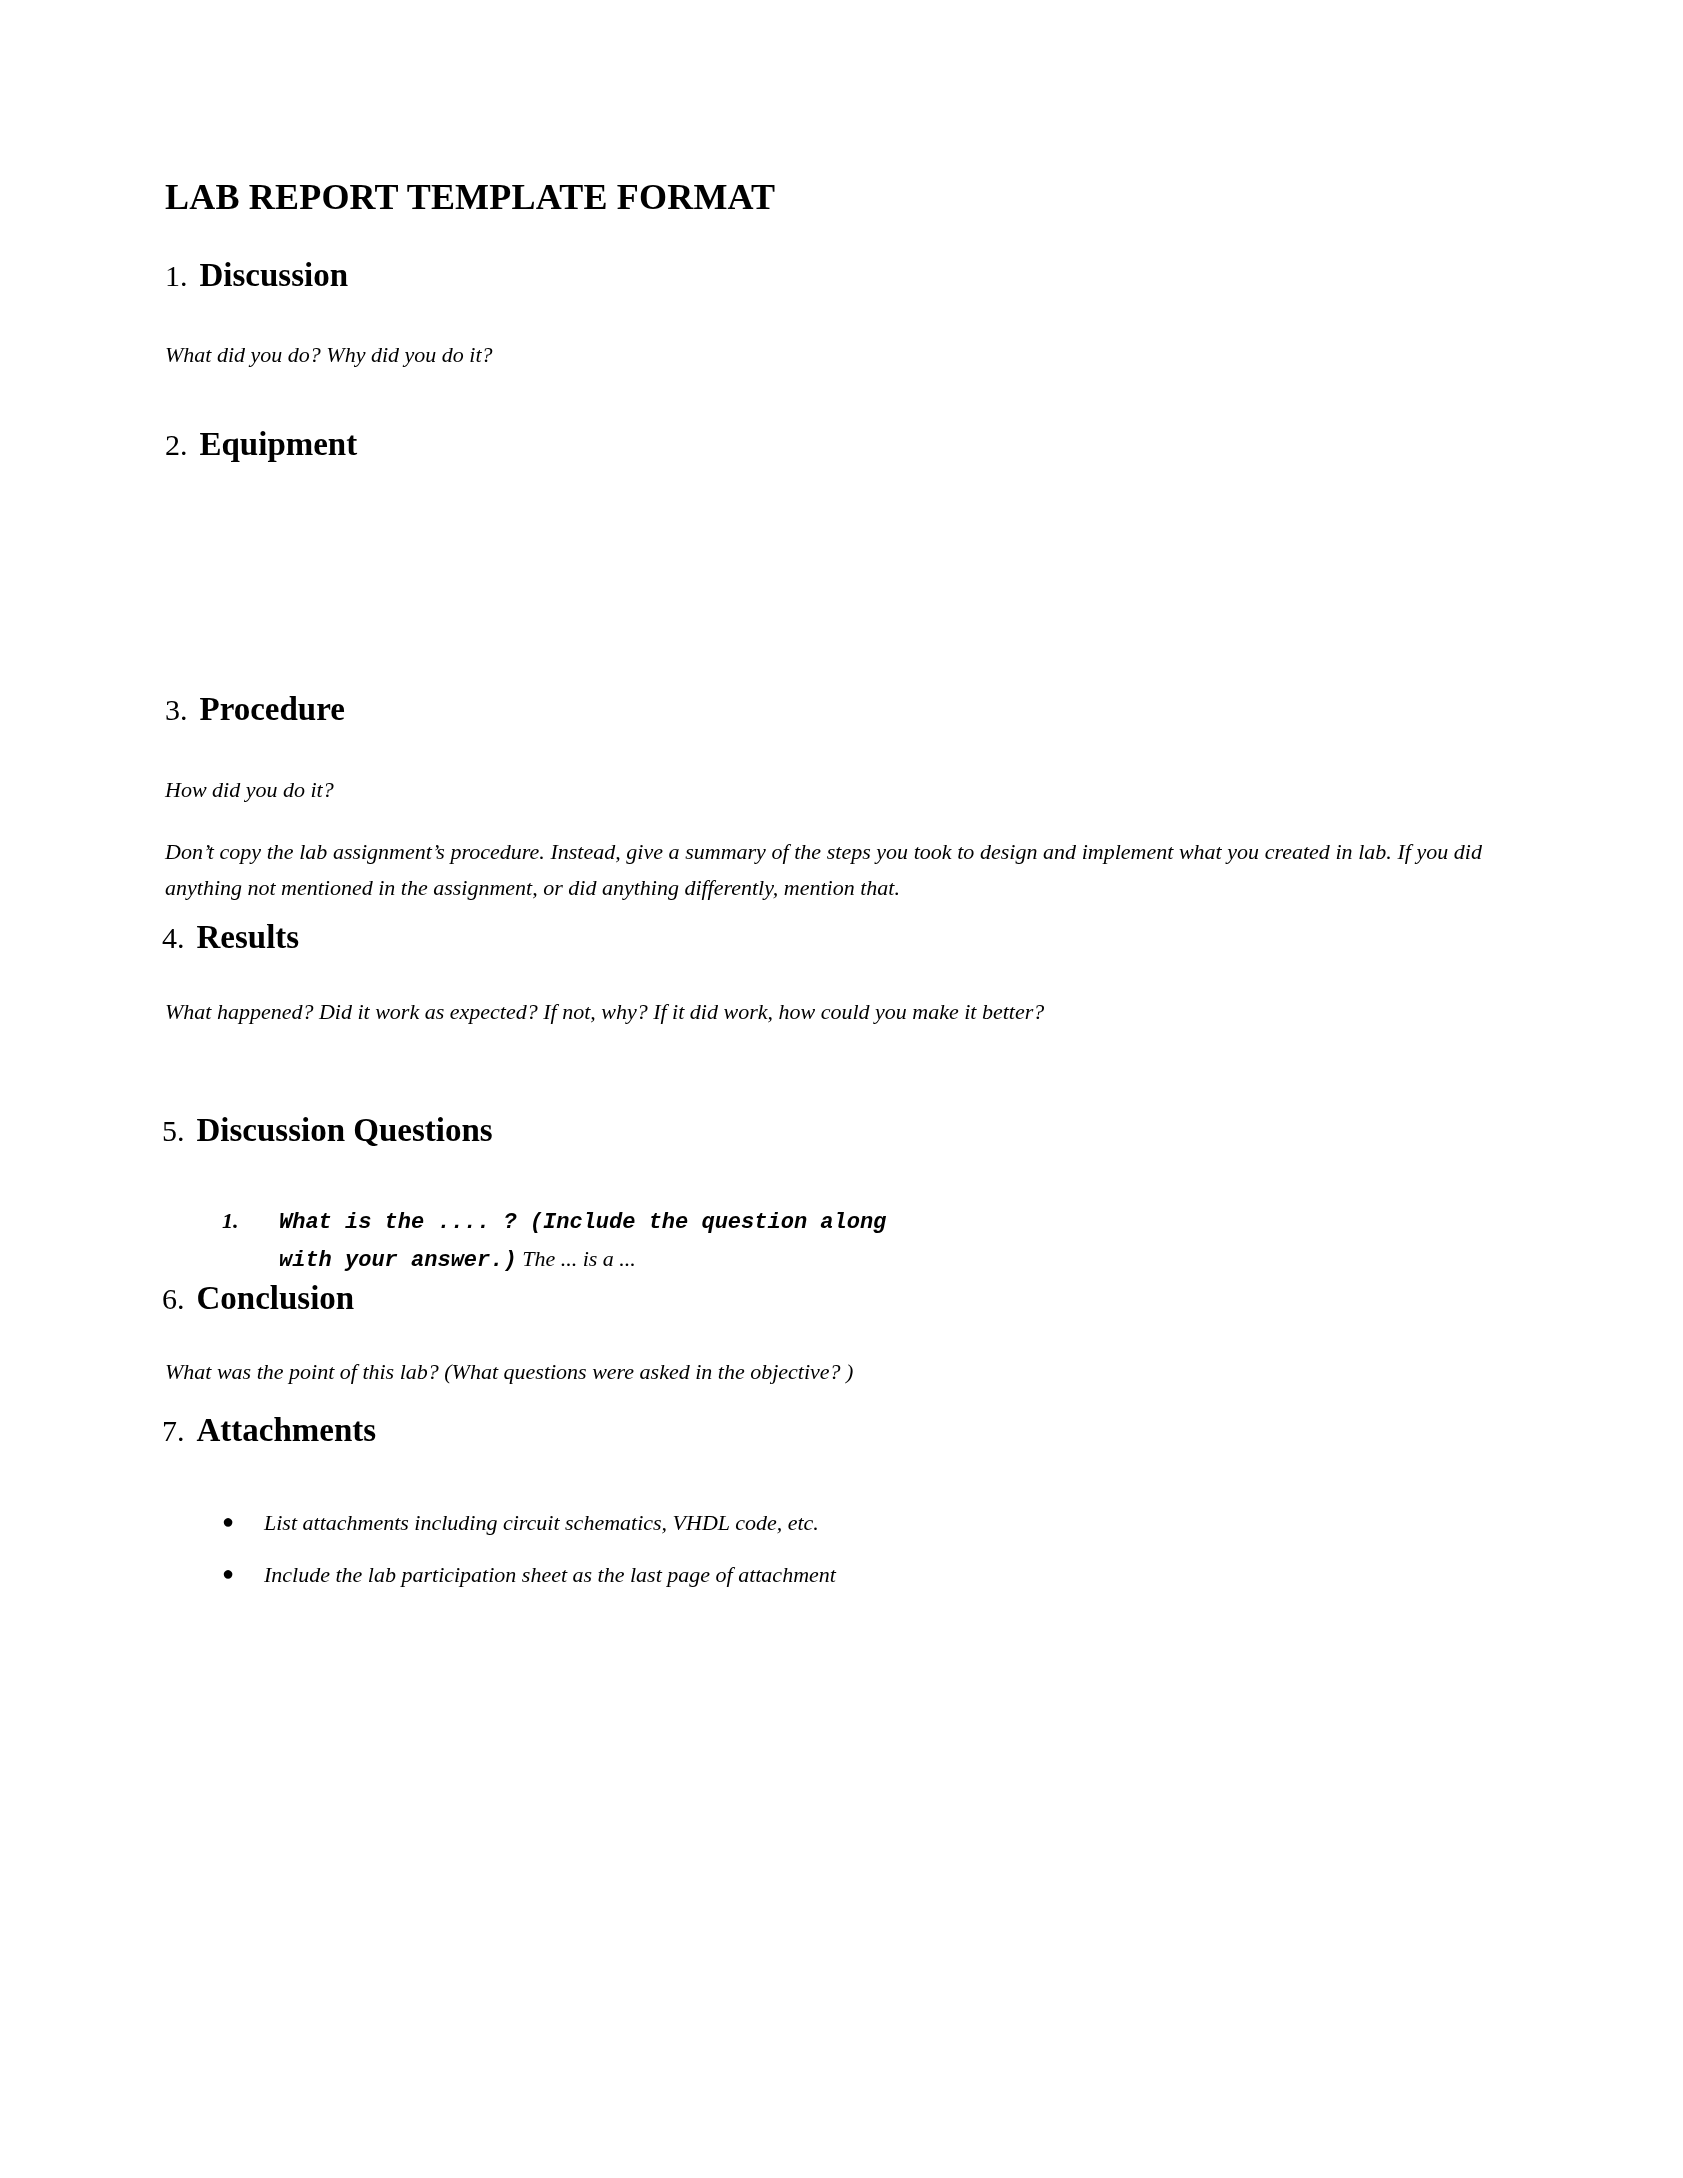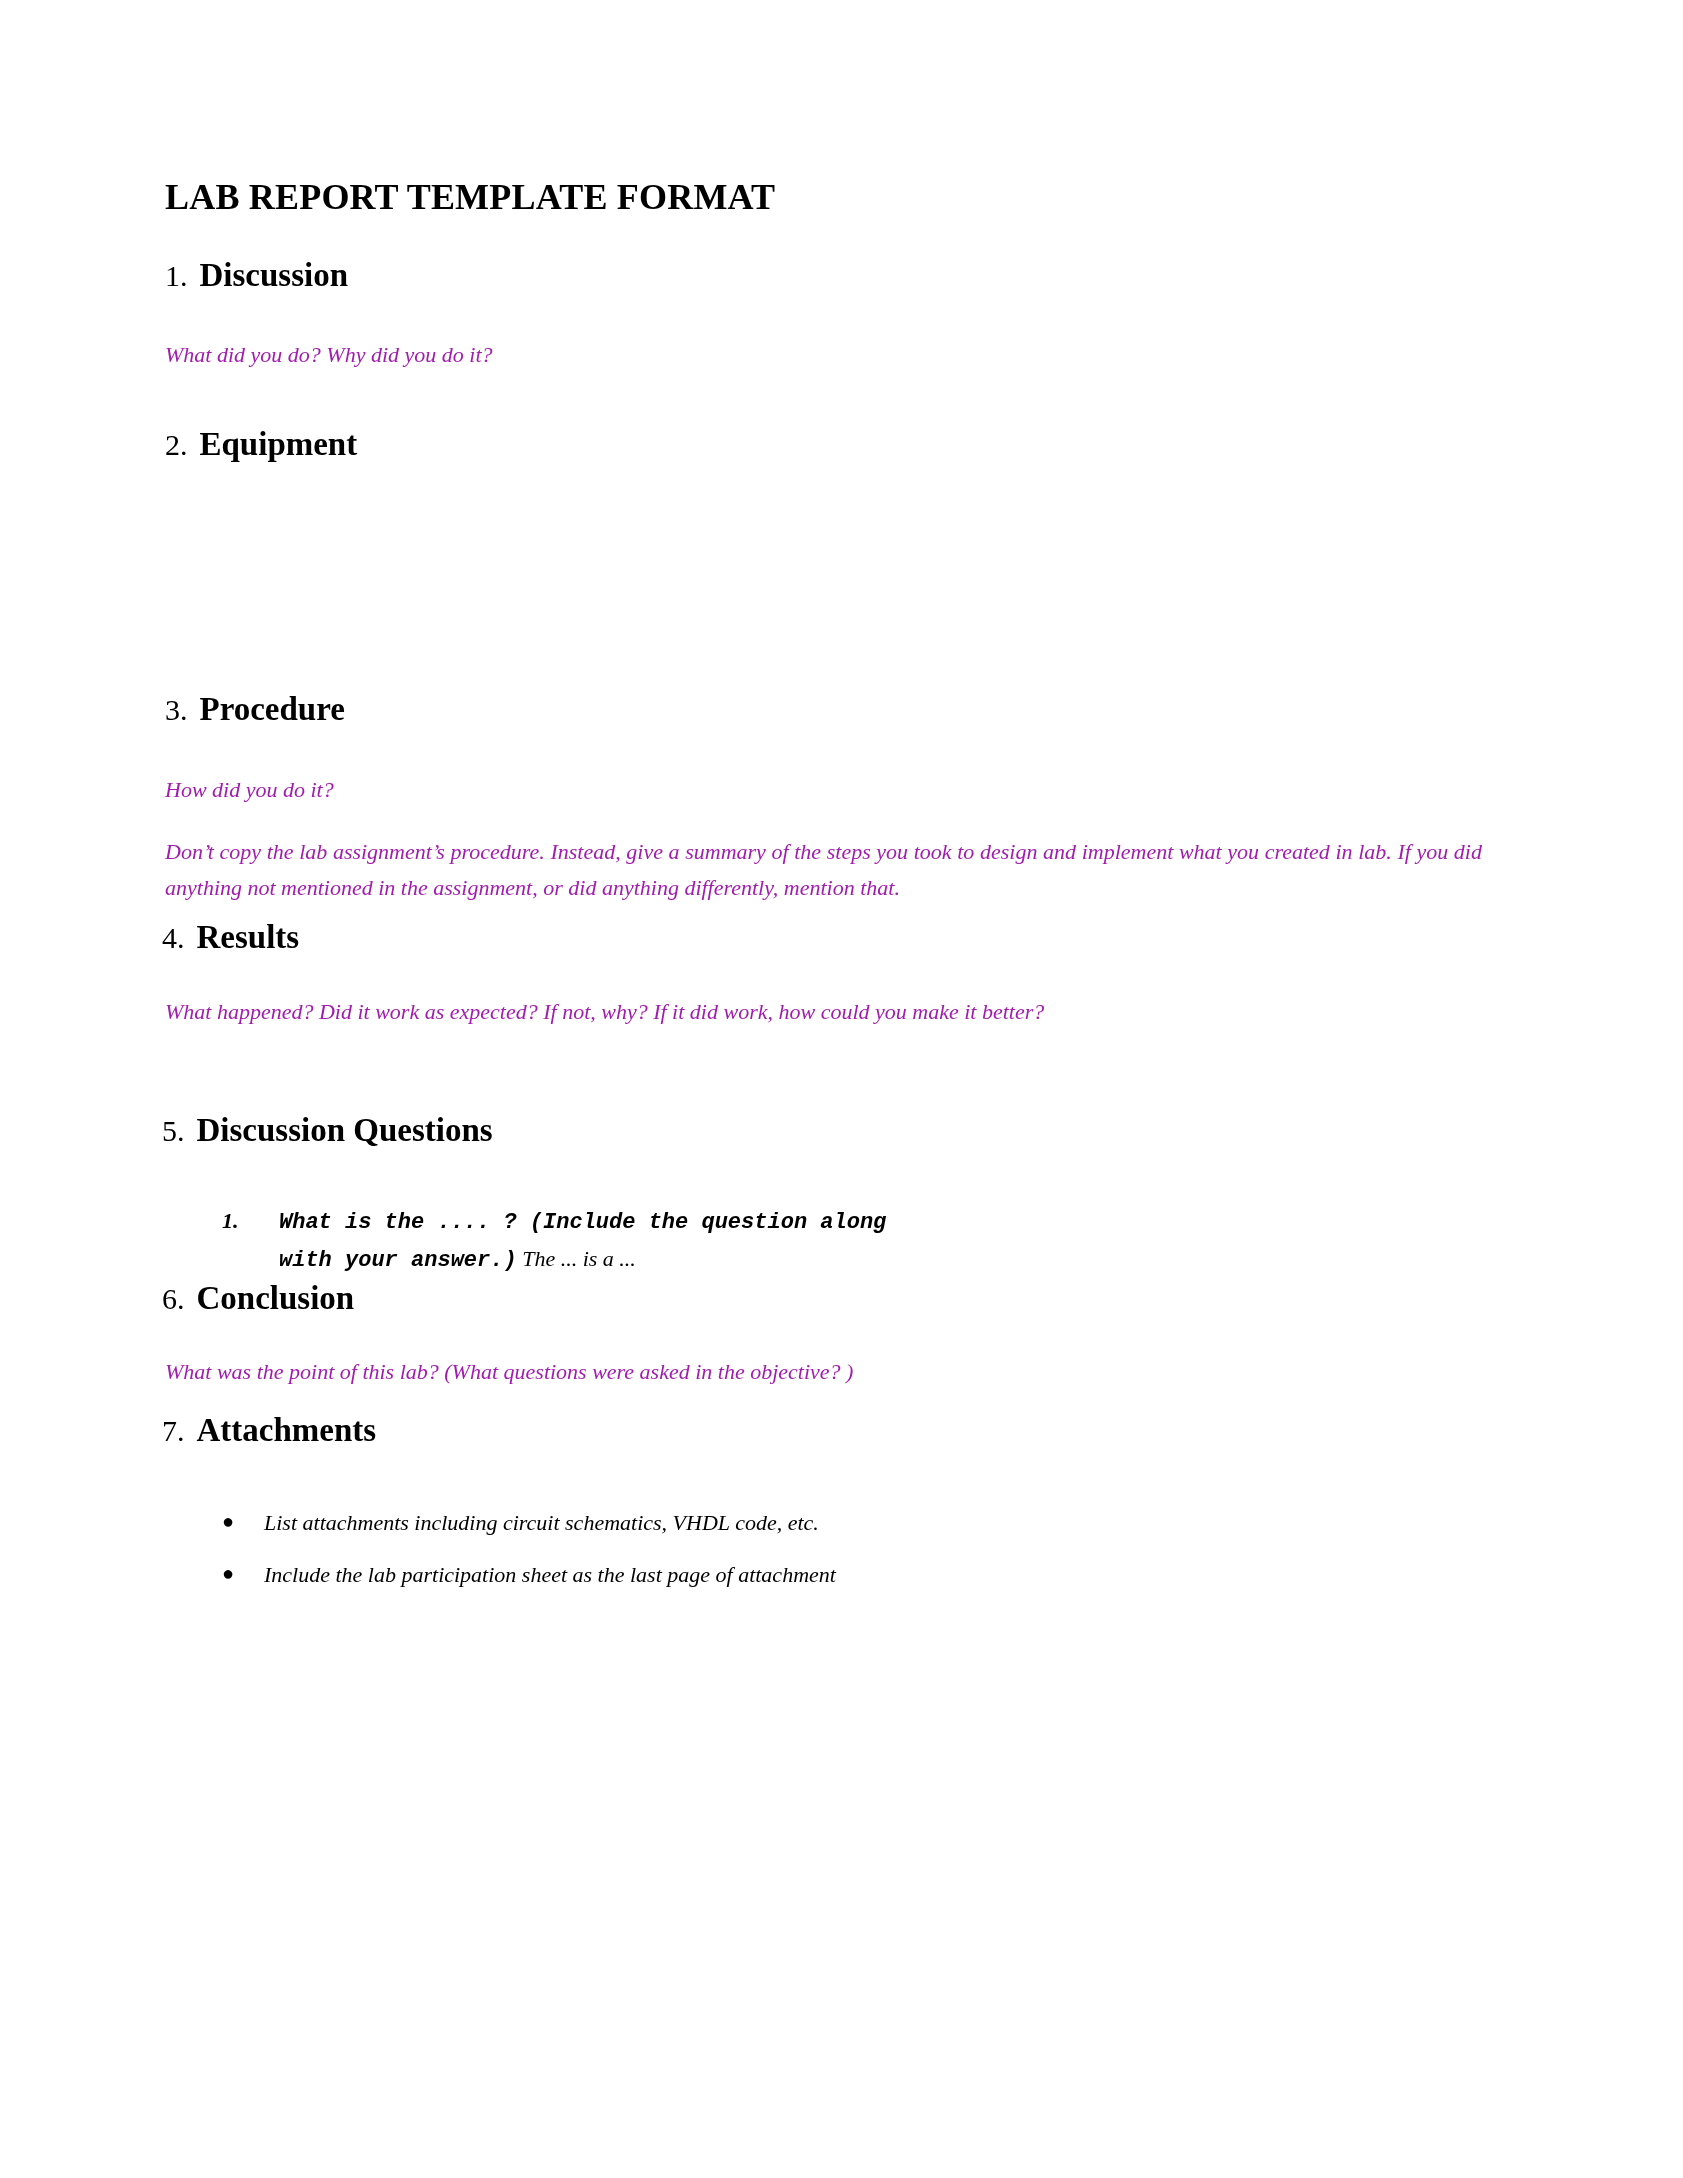--- a/index.html
+++ b/index.html
@@ -70,21 +70,21 @@
   }
 
   
   .body-text {
     position: absolute;
     left: 0;
     font-family: "Liberation Serif", "DejaVu Serif", serif;
     font-style: italic;
     font-size: 22px;
     line-height: 1.62;
-    color: #a21caf;
+    color: #000000;
   }
 
   
   .equip-table {
     position: absolute;
     left: 0;
     top: 543px;
     width: 936px;
     border-collapse: collapse;
     table-layout: fixed;

